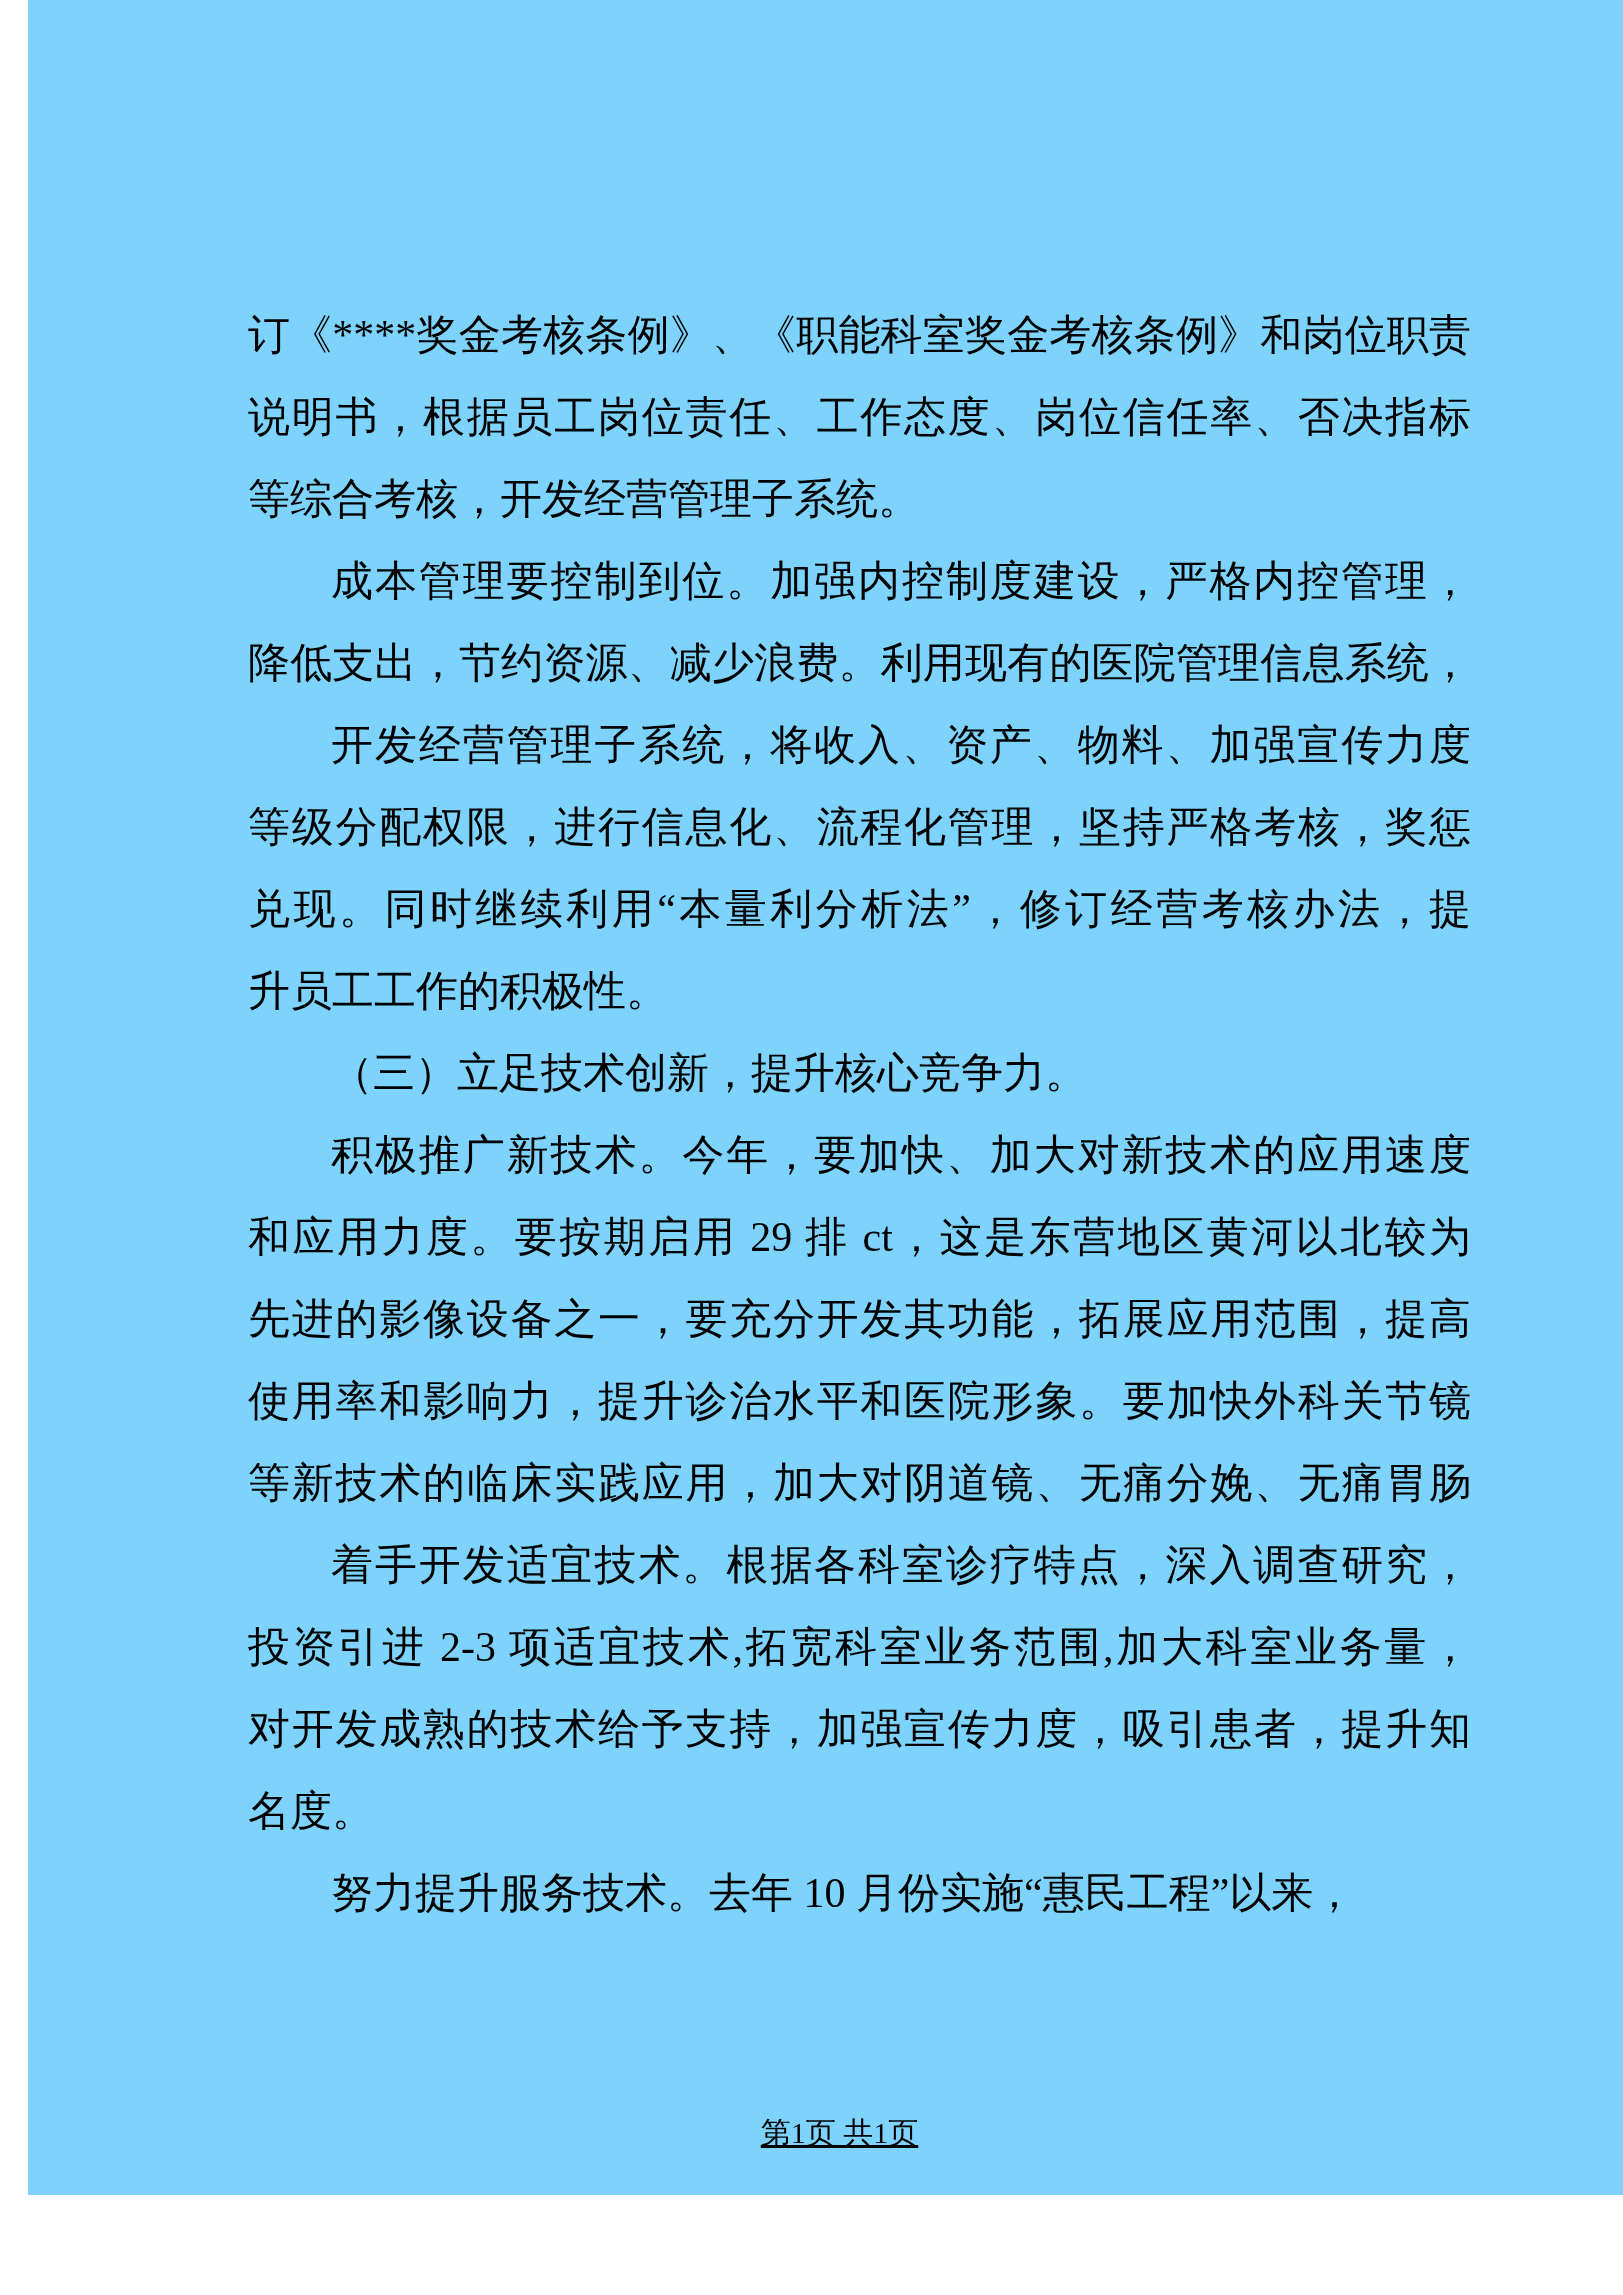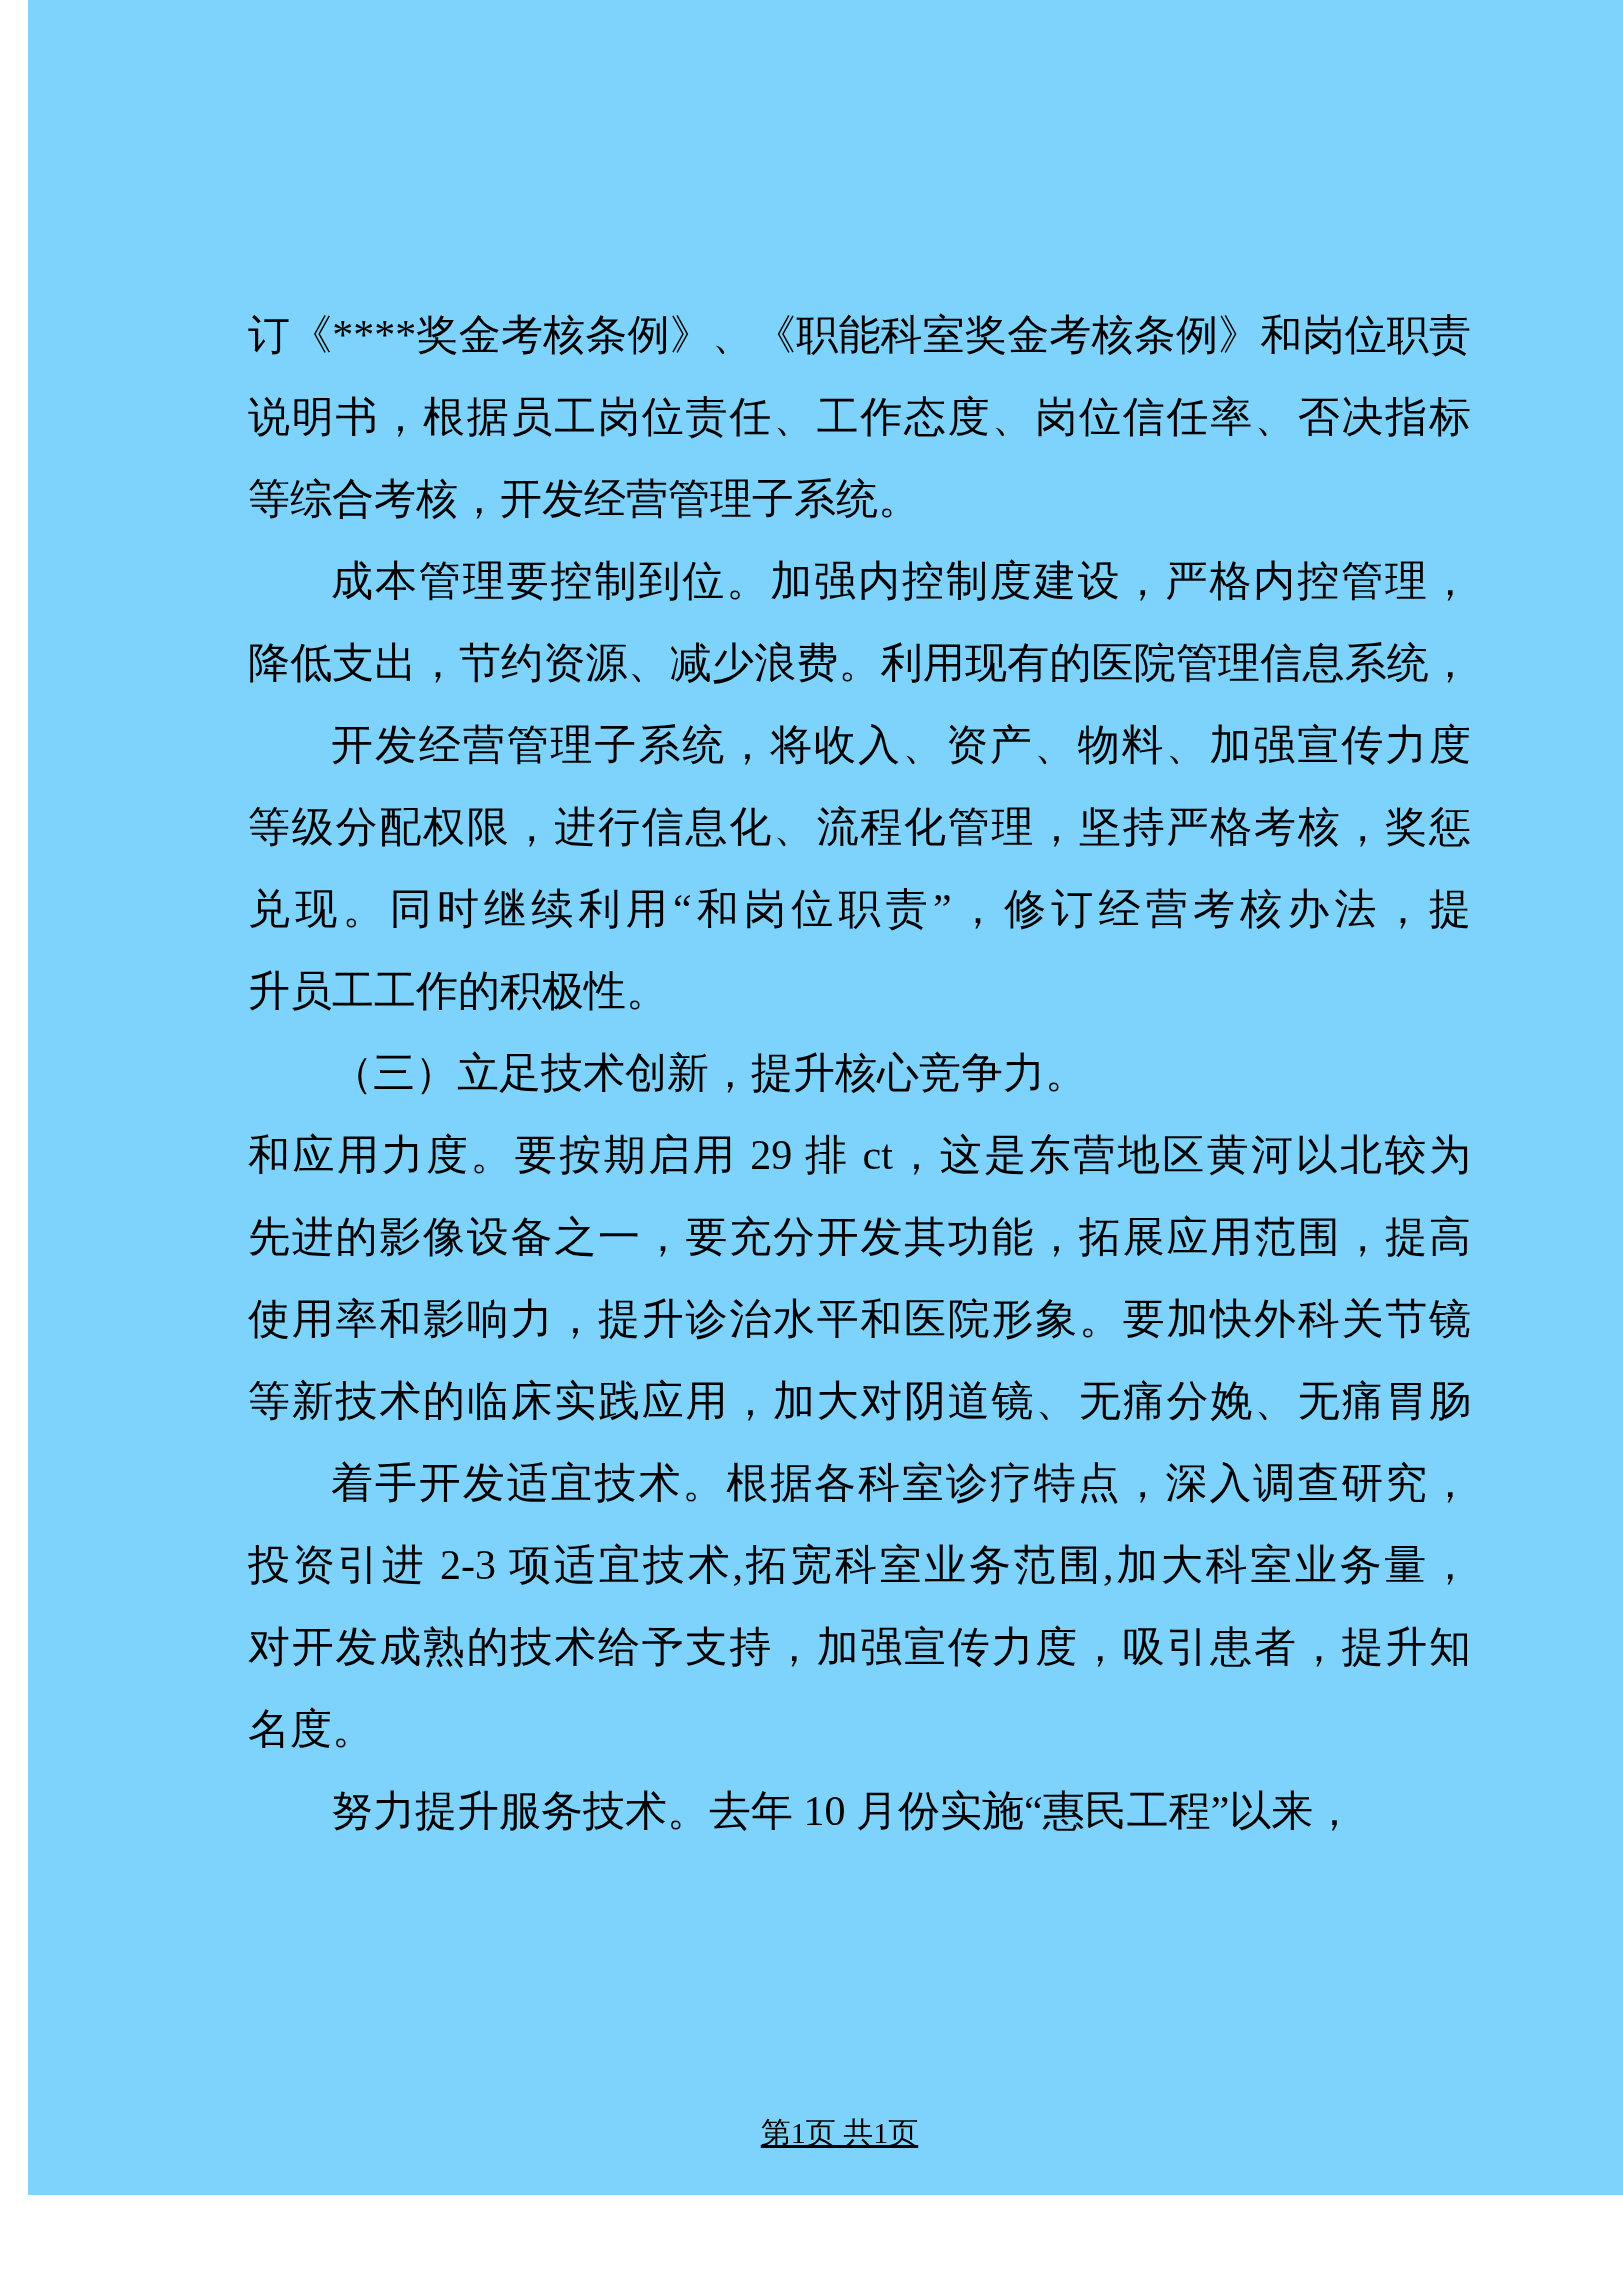--- a/index.html
+++ b/index.html
@@ -53,23 +53,24 @@
 
 <div class="page">
   <div class="content">
       <div class="line full">订《****奖金考核条例》、《职能科室奖金考核条例》和岗位职责</div>
       <div class="line full">说明书，根据员工岗位责任、工作态度、岗位信任率、否决指标</div>
       <div class="line">等综合考核，开发经营管理子系统。</div>
       <div class="line indent full">成本管理要控制到位。加强内控制度建设，严格内控管理，</div>
       <div class="line full">降低支出，节约资源、减少浪费。利用现有的医院管理信息系统，</div>
       <div class="line indent full">开发经营管理子系统，将收入、资产、物料、加强宣传力度</div>
       <div class="line full">等级分配权限，进行信息化、流程化管理，坚持严格考核，奖惩</div>
-      <div class="line full">兑现。同时继续利用“和岗位职责”，修订经营考核办法，提</div>
+      <div class="line full">兑现。同时继续利用“本量利分析法”，修订经营考核办法，提</div>
       <div class="line">升员工工作的积极性。</div>
       <div class="line indent">（三）立足技术创新，提升核心竞争力。</div>
+      <div class="line indent full">积极推广新技术。今年，要加快、加大对新技术的应用速度</div>
       <div class="line full">和应用力度。要按期启用 29 排 ct，这是东营地区黄河以北较为</div>
       <div class="line full">先进的影像设备之一，要充分开发其功能，拓展应用范围，提高</div>
       <div class="line full">使用率和影响力，提升诊治水平和医院形象。要加快外科关节镜</div>
       <div class="line full">等新技术的临床实践应用，加大对阴道镜、无痛分娩、无痛胃肠</div>
       <div class="line indent full">着手开发适宜技术。根据各科室诊疗特点，深入调查研究，</div>
       <div class="line full">投资引进 2-3 项适宜技术,拓宽科室业务范围,加大科室业务量，</div>
       <div class="line full">对开发成熟的技术给予支持，加强宣传力度，吸引患者，提升知</div>
       <div class="line">名度。</div>
       <div class="line indent">努力提升服务技术。去年 10 月份实施“惠民工程”以来，</div>
     </div>

